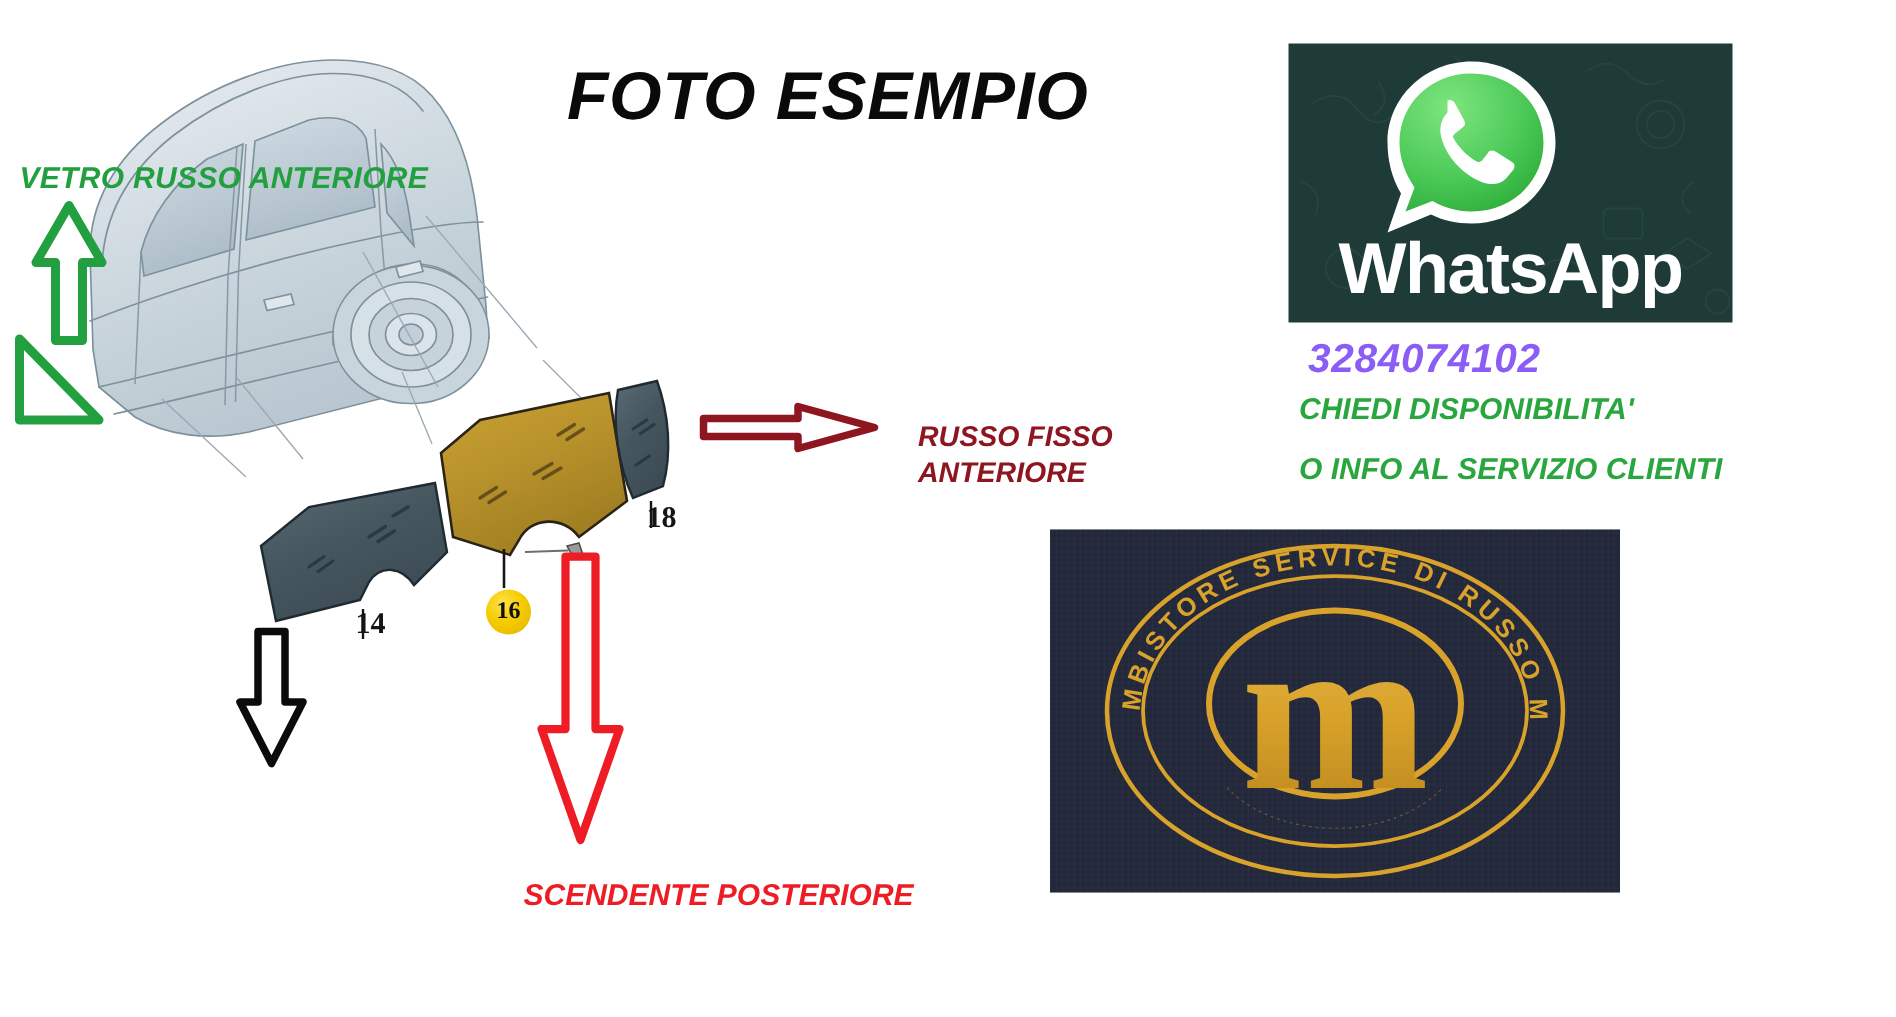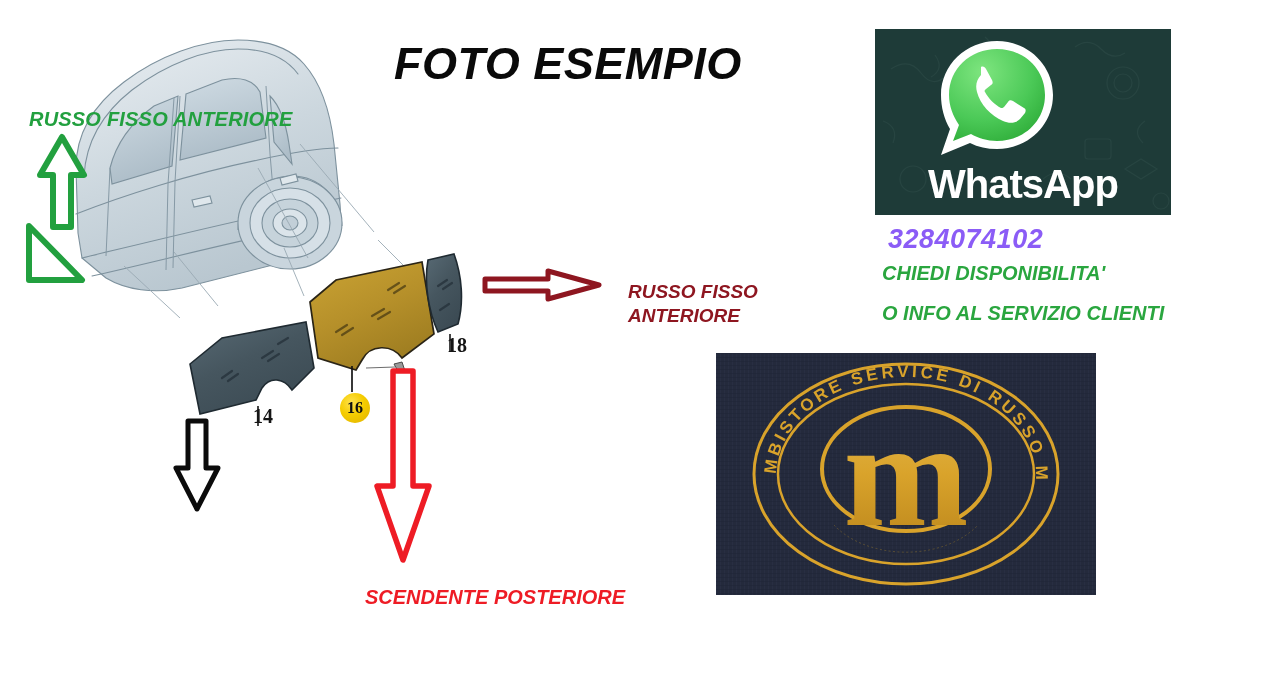--- a/index.html
+++ b/index.html
@@ -4,21 +4,21 @@
 <style>
   * { margin:0; padding:0; box-sizing:border-box; }
   html,body { background:#ffffff; }
   body {
     width:1264px; height:678px;
     position:relative;
     overflow:hidden;
     font-family:"Liberation Sans", sans-serif;
     background:#ffffff;
   }
-  .stage { position:absolute; inset:0;margin-left:16px; }
+  .stage { position:absolute; inset:0; }
 
   
   #title {
     position:absolute; left:378px; top:38px;
     font-size:45px; font-weight:bold; font-style:italic;
     color:#0a0a0a; letter-spacing:0.5px;
     white-space:nowrap;
   }
 
   
@@ -85,21 +85,21 @@
   
   #wa-box {
     position:absolute; left:859px; top:29px; width:296px; height:186px;
     background:#1e3b38; overflow:hidden;
   }
   #wa-doodle { position:absolute; inset:0; opacity:.42; }
   #wa-logo { position:absolute; left:48px; top:6px; width:148px; height:132px; }
   #wa-word {
     position:absolute; left:0; right:0; bottom:8px;
     text-align:center; color:#ffffff;
-    font-size:40px; font-weight:bold; letter-spacing:-1px;
+    font-size:48px; font-weight:bold; letter-spacing:-1px;
   }
 
   
   #phone {
     position:absolute; left:872px; top:224px;
     font-size:27px; font-weight:bold; font-style:italic;
     color:#8b5cf6; letter-spacing:0.5px; white-space:nowrap;
   }
   #avail {
     position:absolute; left:866px; top:262px;
@@ -263,21 +263,21 @@
   </div>
 
   <div class="part-num nosel" id="num-14">14</div>
 
   <div id="badge-16" class="nosel">16</div>
 
   <div class="part-num nosel" id="num-17">17</div>
 
   <div class="part-num nosel" id="num-18">18</div>
 
-  <div id="green-label" class="nosel">RUSSO FISSO ANTERIORE</div>
+  <div id="green-label" class="nosel">VETRO RUSSO ANTERIORE</div>
 
   <div id="green-arrow">
     <svg viewBox="0 0 52 100" xmlns="http://www.w3.org/2000/svg">
       <path d="M26,4 L48,42 L35,42 L35,94 L17,94 L17,42 L4,42 Z" fill="#ffffff" stroke="#22a03f" stroke-width="6" stroke-linejoin="round"></path>
     </svg>
   </div>
 
   <div id="green-tri">
     <svg viewBox="0 0 62 62" xmlns="http://www.w3.org/2000/svg">
       <path d="M5,4 L58,58 L5,58 Z" fill="#ffffff" stroke="#22a03f" stroke-width="6" stroke-linejoin="round"></path>

